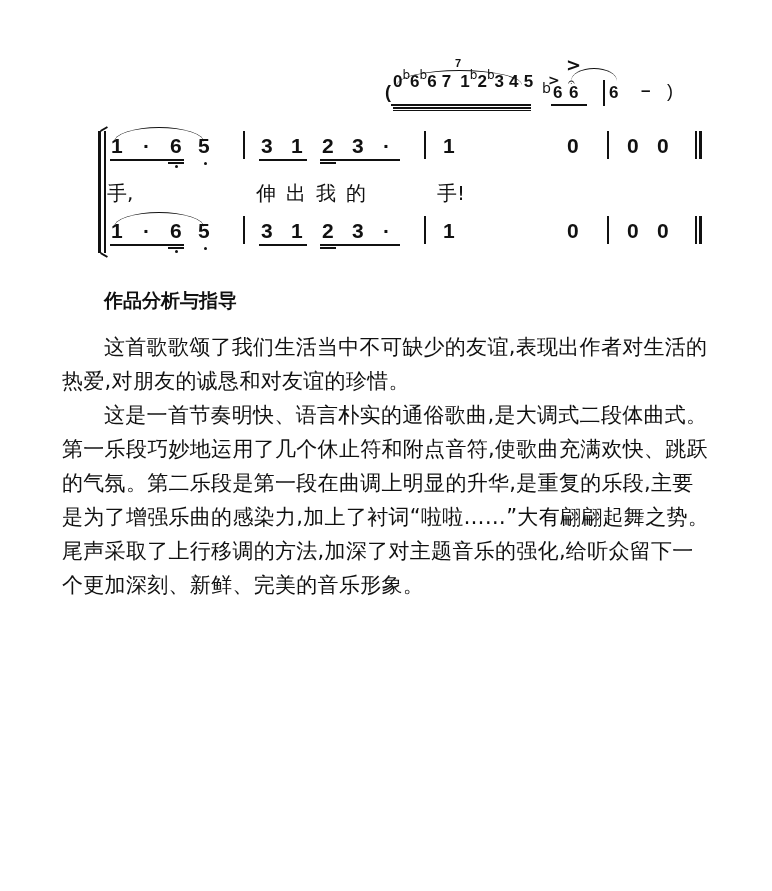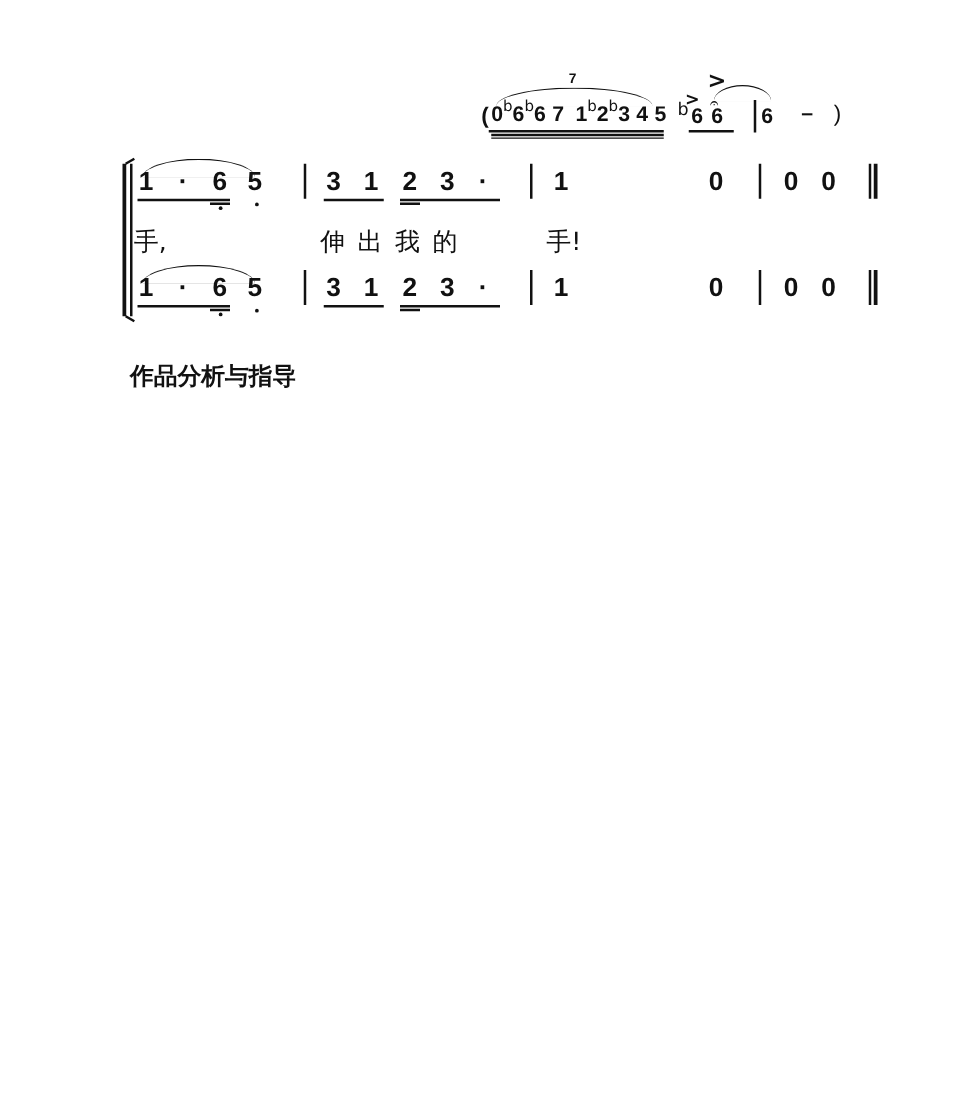--- a/index.html
+++ b/index.html
@@ -21,21 +21,21 @@
 </style>
 </head>
 <body>
 
 <div class="abs" style="left:385px;top:60px;width:300px;height:50px;">
   
   <div class="slur" style="left:12px;top:10px;width:125px;height:14px;"></div>
   <span class="abs smallnum" style="left:68px;top:-3px;font-size:11px;background:#fff;padding:0 2px;">7</span>
 
   <span class="abs num" style="left:0;top:22px;font-size:18px;">(</span>
-  <div class="abs" style="left:8px;top:22px;white-space:nowrap;text-align:right;">
+  <div class="abs" style="left:8px;top:12px;white-space:nowrap;text-align:right;">
     <span class="num" style="font-size:17px;">0</span><span class="flat">b</span><span class="num" style="font-size:17px;">6</span><span class="flat">b</span><span class="num" style="font-size:17px;">6</span>
     <span class="num" style="font-size:17px;">7</span>
     <span class="num" style="font-size:17px;margin-left:4px;">1</span><span class="flat">b</span><span class="num" style="font-size:17px;">2</span><span class="flat">b</span><span class="num" style="font-size:17px;">3</span>
     <span class="num" style="font-size:17px;">4</span>
     <span class="num" style="font-size:17px;">5</span>
   </div>
   
   <div class="uline" style="left:6px;top:44px;width:140px;"></div>
   <div class="uline" style="left:8px;top:47px;width:138px;"></div>
   <div class="uline" style="left:8px;top:50px;width:138px;height:1px;"></div>
@@ -135,13 +135,15 @@
     <span class="abs num" style="left:657px;top:219px;">0</span>
 
     <div class="bar" style="left:695px;top:216px;height:28px;"></div>
     <div class="bar" style="left:699px;top:216px;height:28px;width:3px;"></div>
   </div>
 </div>
 
 <div class="abs heading" style="left:104px;top:288px;">作品分析与指导</div>
 
 <div class="para" style="top:330px;">
+  <p>这首歌歌颂了我们生活当中不可缺少的友谊,表现出作者对生活的热爱,对朋友的诚恳和对友谊的珍惜。</p>
+  <p>这是一首节奏明快、语言朴实的通俗歌曲,是大调式二段体曲式。第一乐段巧妙地运用了几个休止符和附点音符,使歌曲充满欢快、跳跃的气氛。第二乐段是第一段在曲调上明显的升华,是重复的乐段,主要是为了增强乐曲的感染力,加上了衬词“啦啦……”大有翩翩起舞之势。尾声采取了上行移调的方法,加深了对主题音乐的强化,给听众留下一个更加深刻、新鲜、完美的音乐形象。</p>
 </div>
 
 </body></html>

